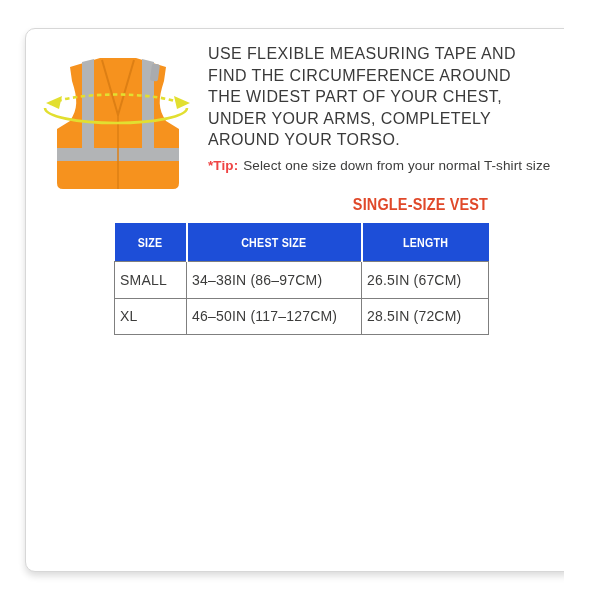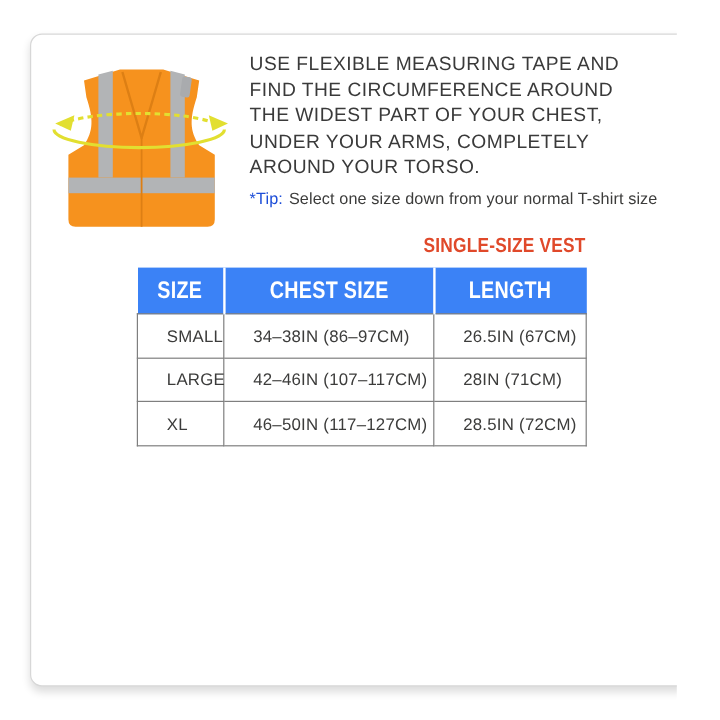--- a/index.html
+++ b/index.html
@@ -36,22 +36,22 @@
   }
   .tip {
     position: absolute;
     left: 182px; top: 129px;
     width: 362px;
     font-size: 13.5px;
     color: #3c3c3b;
     letter-spacing: 0.1px;
   }
   .tip .tip-label {
-    color: #1d4ed8;
-    font-weight: 400;
+    color: #ef4444;
+    font-weight: 700;
     margin-right: 5px;
     margin-top: 30px;
   }
   .chart-title {
     position: absolute;
     right: 86px; top: 166px;
     font-size: 17px;
     font-weight: 800;
     color: #e0492a;
     letter-spacing: 0.2px;
@@ -64,43 +64,43 @@
     left: 88px; top: 194px;
     width: 374px;
     border-collapse: collapse;
     table-layout: fixed;
   }
   .size-chart col.c1 { width: 72px; }
   .size-chart col.c2 { width: 175px; }
   .size-chart col.c3 { width: 127px; }
   .size-chart th {
     height: 38px;
-    background: #3b82f6;
+    background: #1d4ed8;
     color: #ffffff;
-    font-size: 20px;
+    font-size: 13px;
     font-weight: 800;
     text-align: center;
     padding: 0;
     border: none;
     border-left: 2px solid #ffffff;
   }
   .size-chart th:first-child { border-left: none; }
   .size-chart th span {
     display: inline-block;
     transform: scaleX(0.82);
     white-space: nowrap;
     letter-spacing: 0.3px;
   }
   .size-chart td {
     height: 35.5px;
     border: 1px solid #7f7f7f;
     font-size: 14px;
     color: #3c3c3b;
     letter-spacing: 0.2px;
-    padding: 0 0 0 24px;
+    padding: 0 0 0 5px;
     vertical-align: middle;
     background: #ffffff;
     white-space: nowrap;
   }
 </style>
 </head>
 <body>
 
 <div class="stage">
   <div class="card">
@@ -158,25 +158,20 @@
           <th><span>LENGTH</span></th>
         </tr>
       </thead>
       <tbody>
         <tr>
           <td>SMALL</td>
           <td>34–38IN (86–97CM)</td>
           <td>26.5IN (67CM)</td>
         </tr>
         <tr>
-          <td>LARGE</td>
-          <td>42–46IN (107–117CM)</td>
-          <td>28IN (71CM)</td>
-        </tr>
-        <tr>
           <td>XL</td>
           <td>46–50IN (117–127CM)</td>
           <td>28.5IN (72CM)</td>
         </tr>
       </tbody>
     </table>
 
   </div>
 </div>
 

